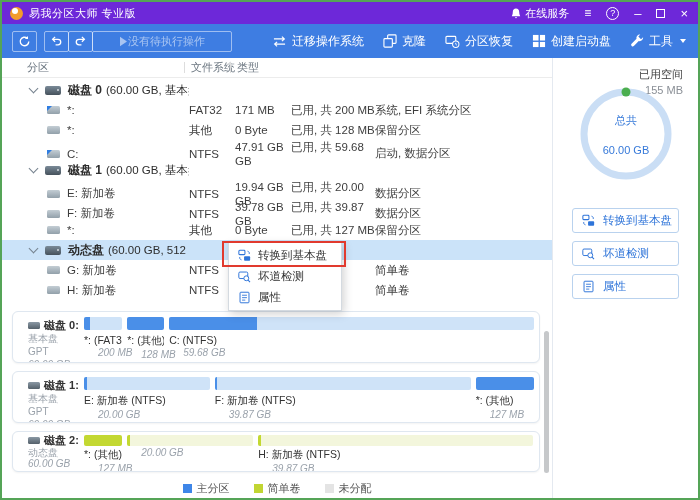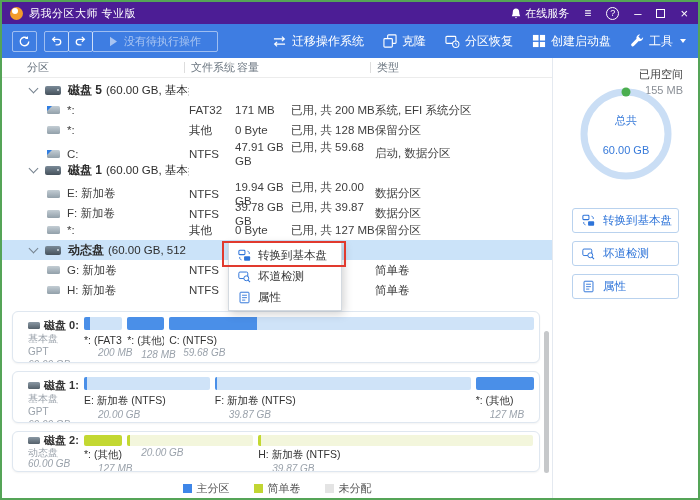--- a/index.html
+++ b/index.html
@@ -1,36 +1,36 @@
 <!DOCTYPE html>
 <html><head>
 <meta charset="utf-8">
 <style>
   * { box-sizing: border-box; margin: 0; padding: 0; }
   html,body { width:700px; height:500px; font-family:"Liberation Sans",sans-serif; }
   .window { width:700px; height:500px; border:2px solid #55a457; background:#fff; display:flex; flex-direction:column; overflow:hidden; }
 
   
-  .titlebar { height:22px; background:#4c1d95; display:flex; align-items:center; padding:0 10px 0 8px; color:#fff; flex:0 0 auto; }
+  .titlebar { height:22px; background:#6d28d9; display:flex; align-items:center; padding:0 10px 0 8px; color:#fff; flex:0 0 auto; }
   .logo { width:13px; height:13px; border-radius:50%; background:#f39c2c; position:relative; margin-right:6px; flex:0 0 auto; }
   .logo::after { content:''; position:absolute; left:1.5px; top:1.5px; width:6px; height:6px; border-radius:50%; background:#fff; }
   .app-title { font-size:11px; letter-spacing:.5px; }
   .tbar-right { margin-left:auto; display:flex; align-items:center; gap:15px; font-size:11px; }
   .svc { display:flex; align-items:center; gap:4px; }
   .hamburger { font-size:12px; }
   .help { width:13px; height:13px; border:1px solid #fff; border-radius:50%; font-size:9px; display:flex; align-items:center; justify-content:center; }
   .winbtn { font-size:13px; line-height:1; }
   .maxbox { width:9px; height:9px; border:1px solid #fff; }
 
   
   .toolbar { height:34px; background:#3e7de2; display:flex; align-items:center; padding:0 12px 0 10px; flex:0 0 auto; }
   .tbtn { height:21px; min-width:25px; border:1px solid rgba(255,255,255,.5); border-radius:2px; display:flex; align-items:center; justify-content:center; color:#fff; }
   .tgroup { display:flex; margin-left:7px; }
   .tgroup .tbtn + .tbtn { margin-left:-1px; }
-  .pending { padding:0 16px; gap:6px; color:rgba(255,255,255,.55); font-size:11px; }
+  .pending { padding:0 26px; color:rgba(255,255,255,.55); font-size:11px; }
   .tb-actions { margin-left:auto; display:flex; align-items:center; gap:19px; color:#fff; font-size:12px; }
   .action { display:flex; align-items:center; gap:5px; }
   .cdown { width:0; height:0; border-left:3.5px solid transparent; border-right:3.5px solid transparent; border-top:4px solid #fff; margin-left:2px; }
 
   
   .main { flex:1; display:flex; background:#fff; position:relative; }
   .main-left { width:550px; position:relative; }
   .right-panel { width:146px; border-left:1px solid #e4e9f0; position:relative; }
 
   
@@ -183,30 +183,29 @@
       </span>
     </div>
   </div>
 
   <div class="main">
     <div class="main-left">
 
       <div class="thead">
         <div class="h">分区</div>
         <div class="h">文件系统</div>
-        <div class="h">容量</div>
         <div class="h">类型</div>
       </div>
 
       <div class="rows">
         <div class="trow group">
           <div class="c1">
               <span class="chev"></span>
               <span class="disk-ico"></span>
-              <span class="gname">磁盘 5</span>
+              <span class="gname">磁盘 0</span>
               <span class="grest">(60.00 GB, 基本盘, GPT 磁盘)</span>
             </div>
           <div></div>
             <div></div>
             <div></div>
         </div>
         <div class="trow part">
           <div class="c1">
               <span class="part-ico flag"></span>
               <span>*:</span>

